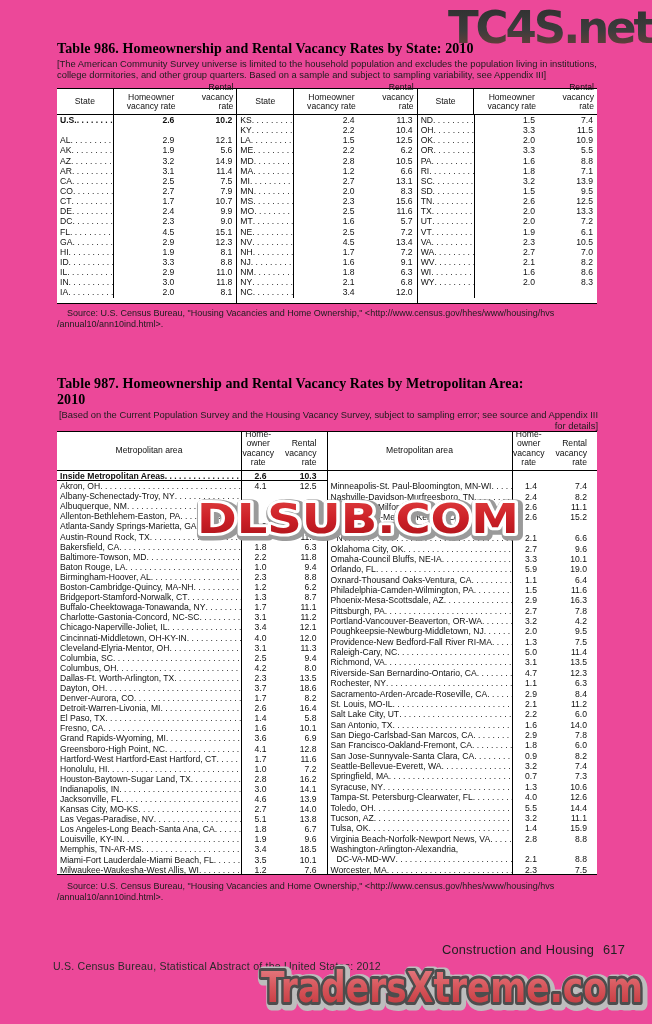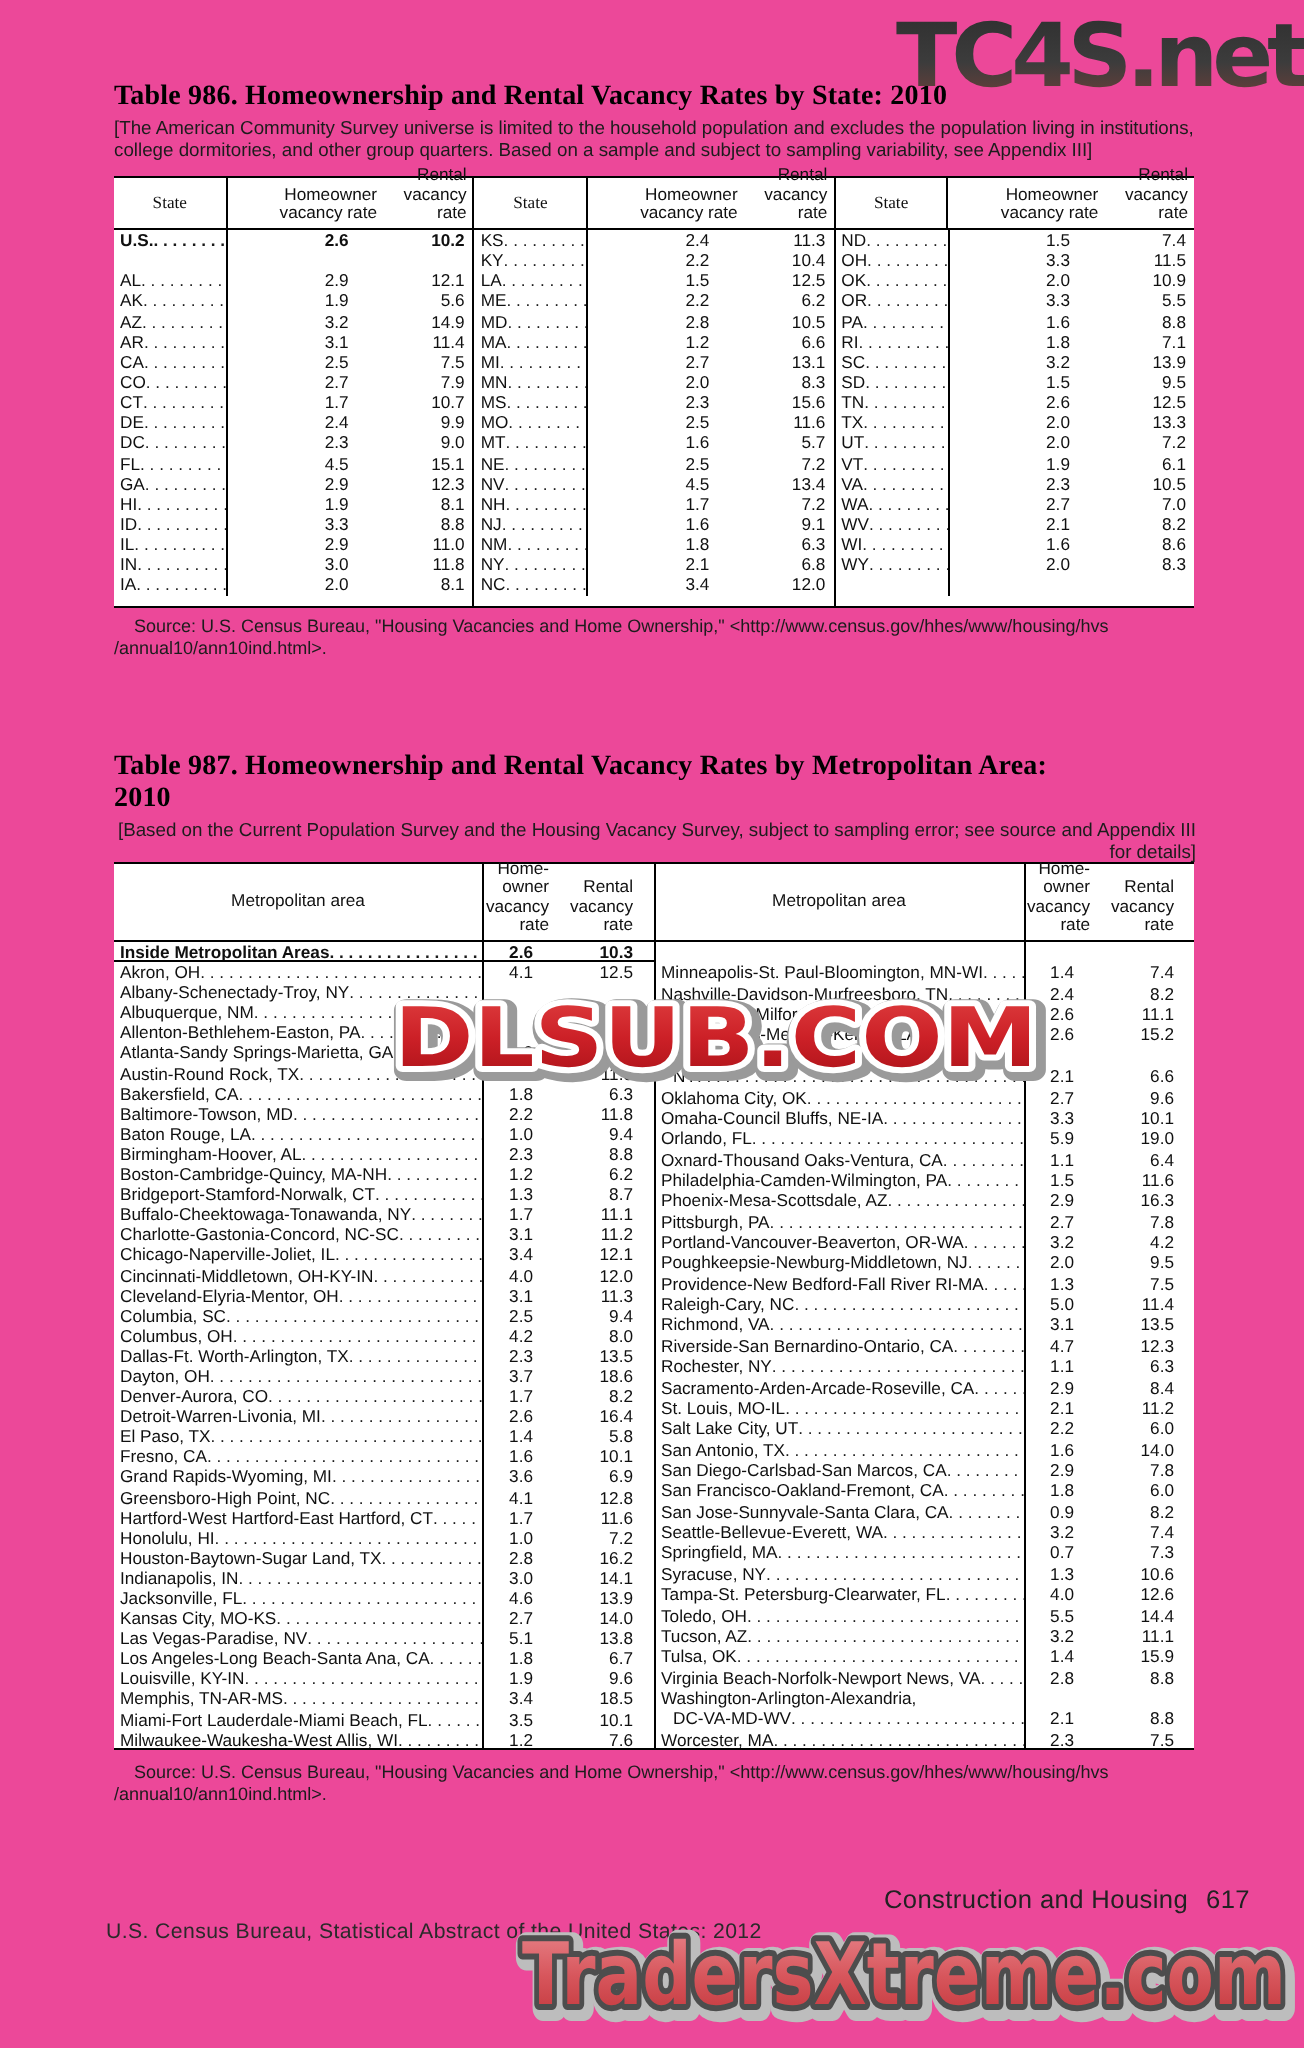--- a/index.html
+++ b/index.html
@@ -38,38 +38,38 @@
     display:flex; font-size:8.6px; color:#101010;
   }
   .group { flex:1 1 0; min-width:0; display:flex; flex-direction:column; }
   .group + .group { border-left:0.9px solid #000; }
   .ghead {
     display:flex; align-items:flex-end;
     border-bottom:1.3px solid #000; line-height:9.6px;
   }
   .hlabel { align-self:stretch; display:flex; align-items:center; justify-content:center;
     border-right:0.9px solid #000; text-align:center; }
-  .hho { text-align:right; padding-bottom:2px; }
+  .hho { text-align:center; padding-bottom:2px; }
   .hrv { text-align:right; padding-bottom:2px;margin-top:28px; }
   .row { display:flex; align-items:center; }
   .c-name { display:flex; align-items:center; overflow:hidden; padding-left:3px;
     border-right:0.9px solid #000; align-self:stretch; white-space:nowrap; }
   .nm { white-space:nowrap; }
   .dots { flex:1 1 0; overflow:hidden; white-space:nowrap; color:#1a1a1a; }
   .dots::before { content:" . . . . . . . . . . . . . . . . . . . . . . . . . . . . . . . . . . . . . . . . . . . . . . . . . ."; }
   .c-ho { flex:1 1 0; min-width:0; text-align:right; }
   .c-rv { text-align:right; }
   .row.bold { font-weight:bold; }
   .row.rule { border-bottom:0.9px solid #000; }
   .row.nodots .dots::before { content:""; }
   .row.indent .nm { padding-left:6px; }
   
   .t986 { top:88px; height:216px; }
   .t986 .ghead { height:26px; }
-  .t986 .hlabel { width:57px;font-family:Liberation Serif, serif; }
+  .t986 .hlabel { width:57px; }
   .t986 .hho { width:75px; }
   .t986 .hrv { width:48px; padding-right:3px; }
   .t986 .row { height:10.15px; line-height:10.15px; }
   .t986 .c-name { width:57px; }
   .t986 .c-ho { padding-right:14px; }
   .t986 .c-rv { width:48px; padding-right:4px; }
   
   .t987 { top:431px; height:444px; }
   .t987 .ghead { height:39px; }
   .t987 .hlabel { width:185px; }

